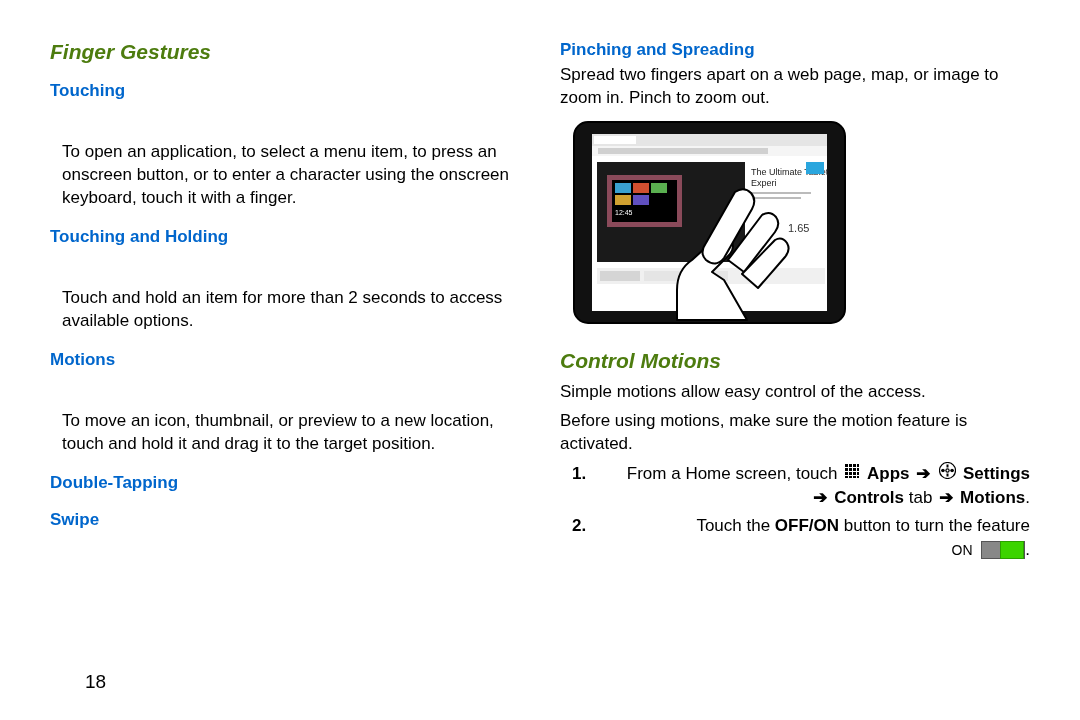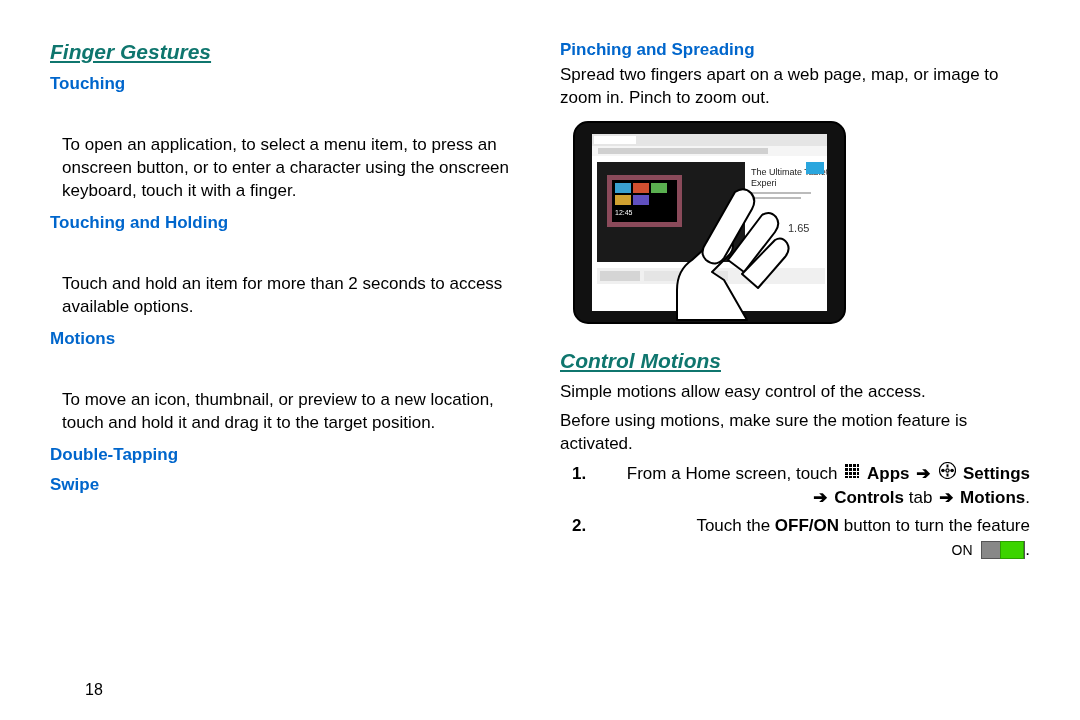--- a/index.html
+++ b/index.html
@@ -16,50 +16,49 @@
       gap: 40px;
     }
     .col {
       flex: 1;
       min-width: 0;
     }
     .section-title {
       font-size: 21px;
       font-weight: bold;
       font-style: italic;
-      color: #0f766e;
+      color: #4d7c0f;
       margin-bottom: 8px;
-      text-decoration: underline;
     }
     .subheading {
       font-size: 17px;
       font-weight: bold;
       color: #0066cc;
-      margin-top: 10px;
+      margin-top: 17px;
       margin-bottom: 4px;
     }
     .body-text {
       font-size: 17px;
       color: #000000;
       line-height: 1.35;
       margin-bottom: 6px;
       margin-left: 12px;
       margin-top: 40px;
     }
     .body-text-noinset {
       font-size: 17px;
       color: #000;
       line-height: 1.35;
       margin-bottom: 6px;
     }
     .page-num {
       position: absolute;
-      bottom: 21px;
+      bottom: 27px;
       left: 85px;
-      font-size: 16px;
+      font-size: 19px;
       color: #000;
     }
     .tablet-illustration {
       margin: 10px 0 20px 12px;
     }
     ol.steps {
       list-style: none;
       margin-left: 12px;
       font-size: 17px;
       color: #000;

